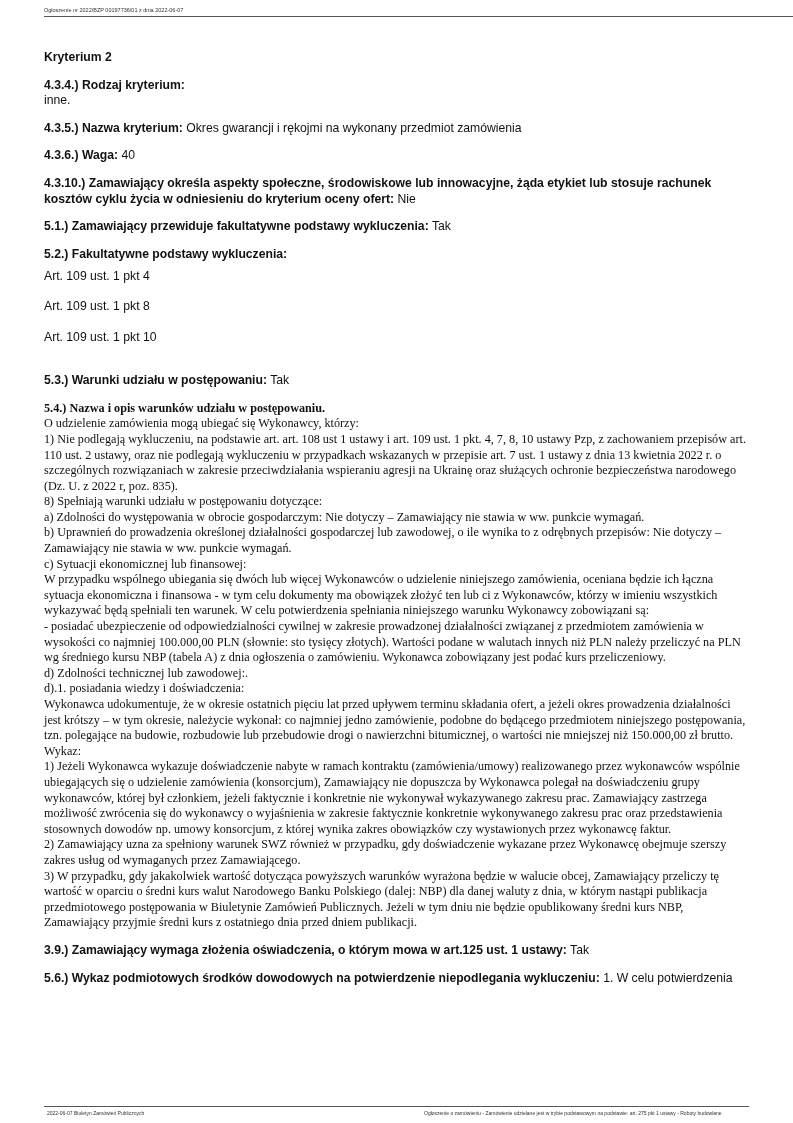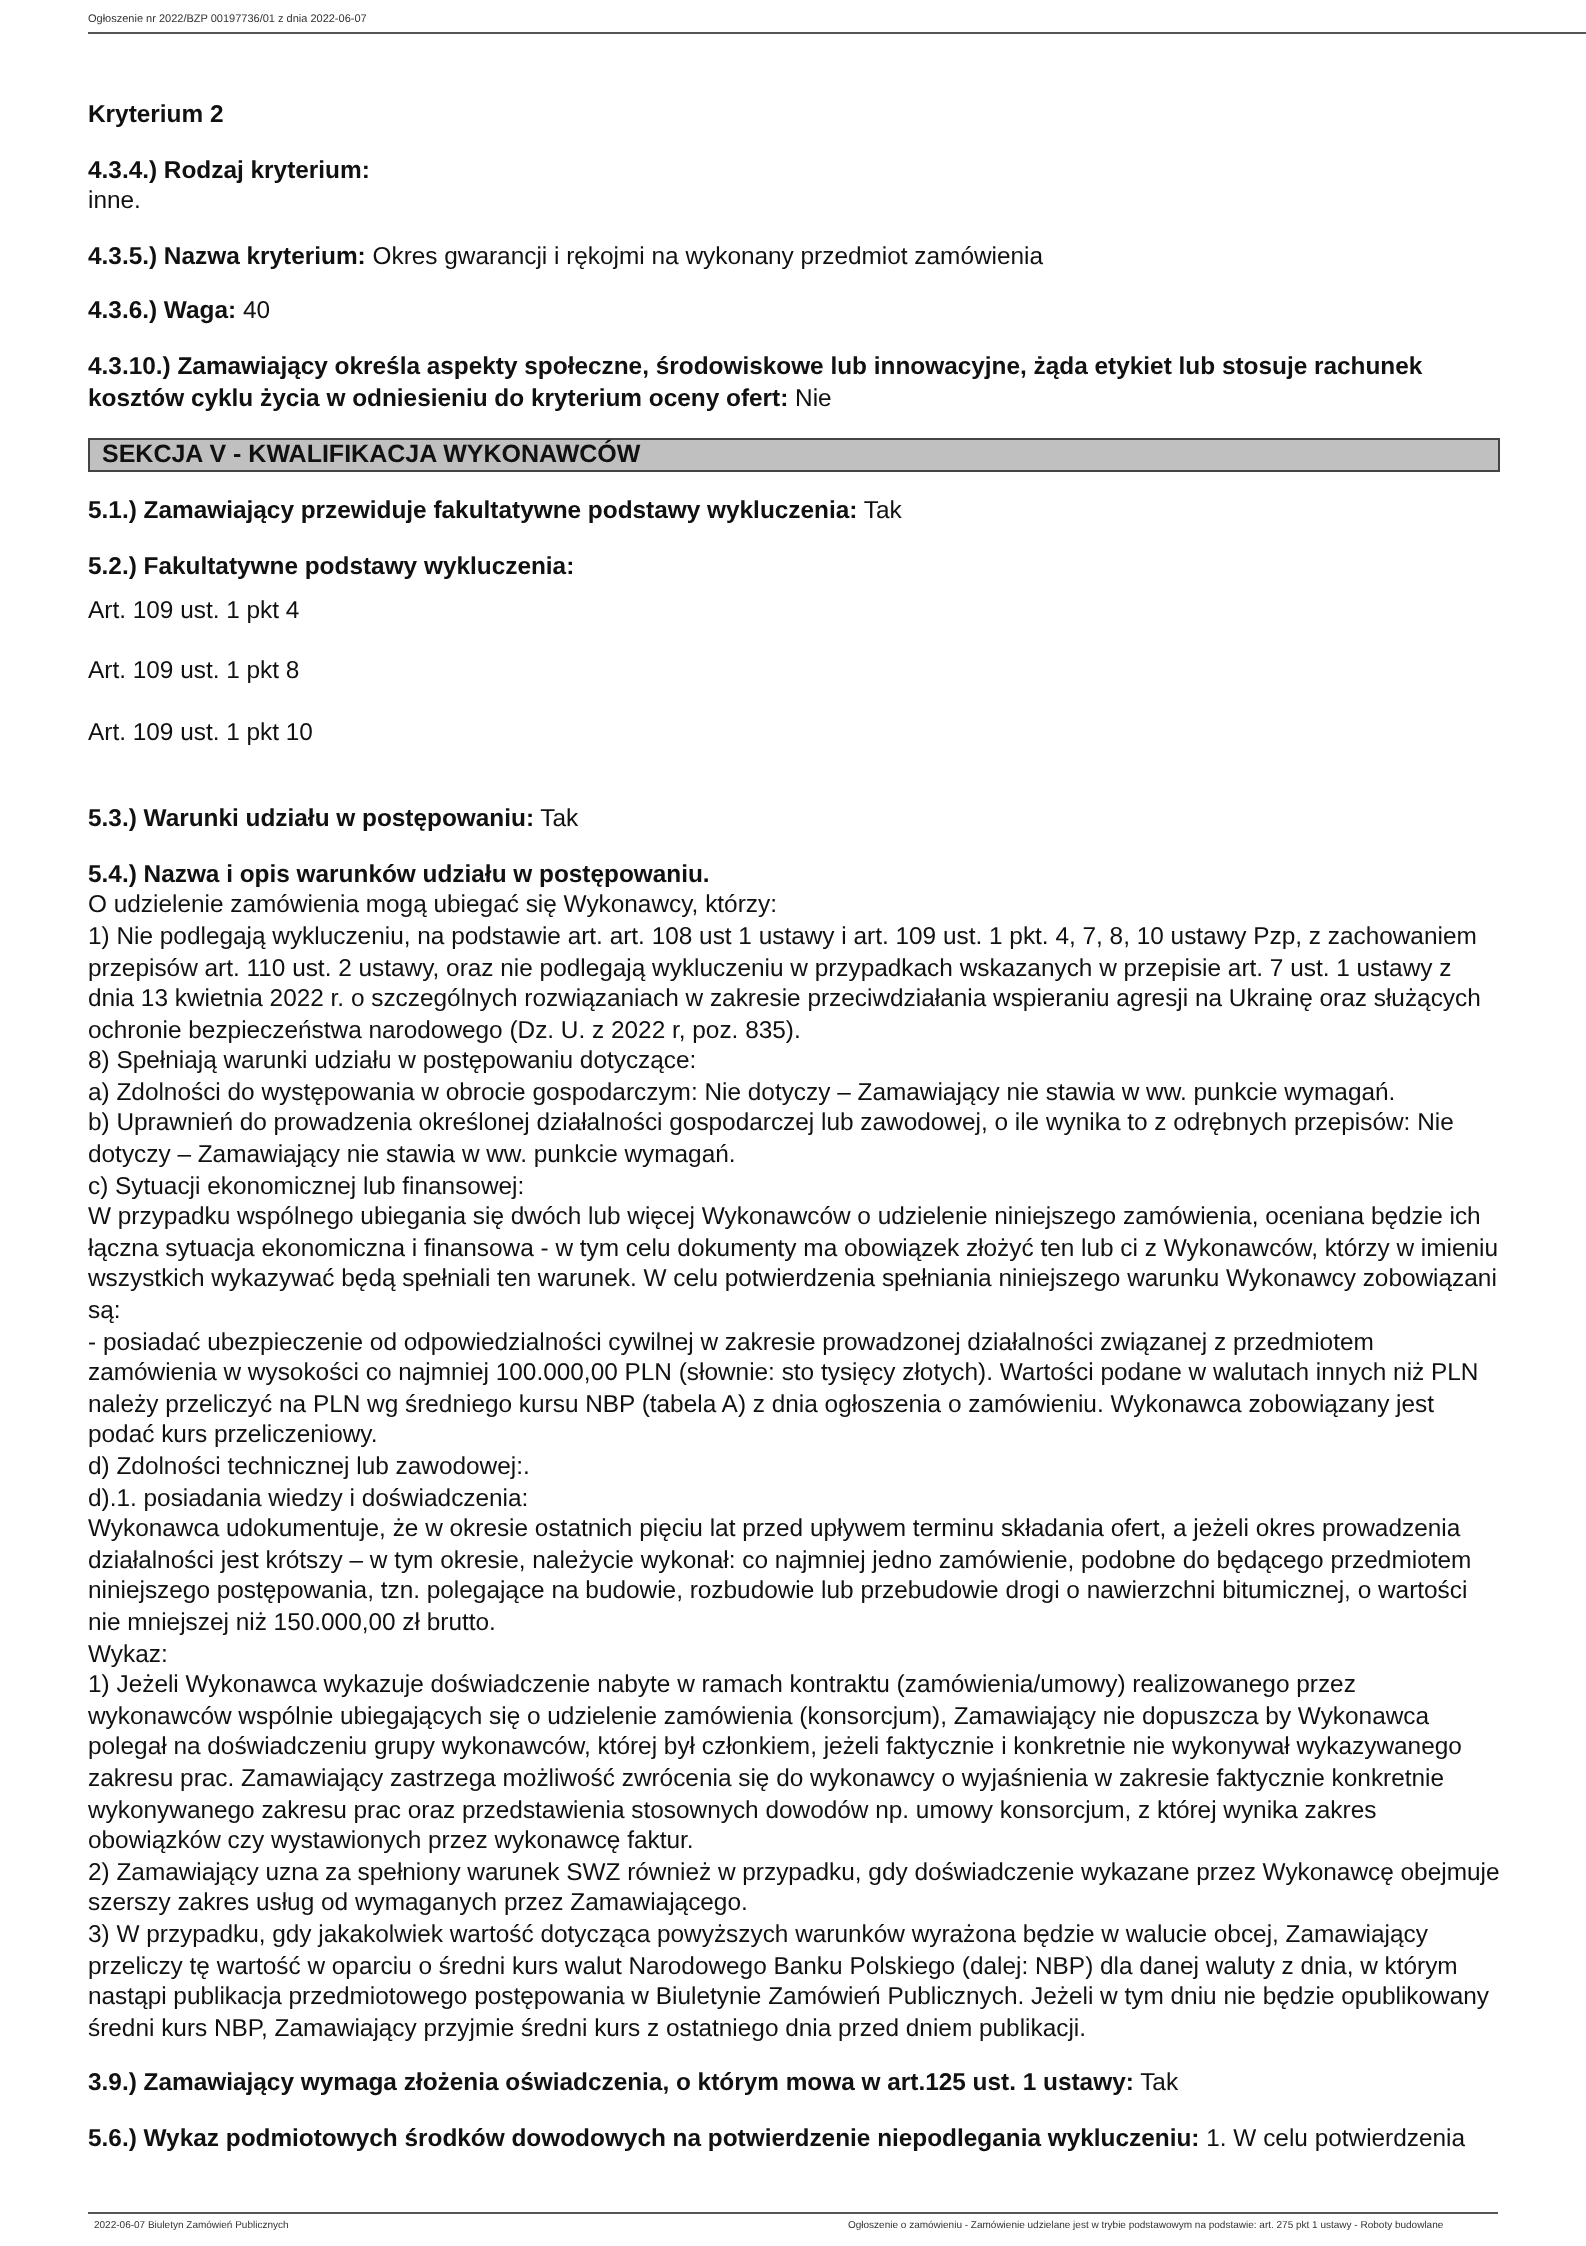--- a/index.html
+++ b/index.html
@@ -9,21 +9,21 @@
   .header-rule { position: absolute; left: 44px; right: 0; top: 16px; height: 0; border-top: 1px solid #555; }
   .footer-rule { position: absolute; left: 44px; right: 44px; top: 1106px; border-top: 1px solid #555; }
   .footer-left { position: absolute; left: 47px; top: 1110px; font-size: 5px; color: #333; }
   .footer-right { position: absolute; left: 424px; top: 1110px; font-size: 5px; color: #333; white-space: nowrap; }
   .content { position: absolute; left: 44px; top: 50px; width: 706px; font-size: 12.2px; line-height: 15.6px; }
   .content p { margin: 0 0 12px 0; }
   .b { font-weight: bold; }
   .section-bar { background: #c0c0c0; border: 1px solid #444; font-weight: bold; font-size: 12.5px;
                  padding: 0 6px; height: 15px; line-height: 15px; margin: 2px 0 12px 0; }
   .art { margin: 0 0 14.5px 0; }
-  .block { margin: 0 0 12px 0; }
+  .block { margin: 0 0 12px 0; font-family: Liberation Serif, serif; }
   .block div { margin: 0; }
 </style>
 </head>
 <body>
 
 <div class="page-header">Ogłoszenie nr 2022/BZP 00197736/01 z dnia 2022-06-07</div>
 <div class="header-rule"></div>
 
 <div class="content">
   <p class="b">Kryterium 2</p>
@@ -38,21 +38,20 @@
   </p>
 
   <p>
     <span class="b">4.3.6.) Waga:</span><span> 40</span>
   </p>
 
   <p>
     <span class="b">4.3.10.) Zamawiający określa aspekty społeczne, środowiskowe lub innowacyjne, żąda etykiet lub stosuje rachunek kosztów cyklu życia w odniesieniu do kryterium oceny ofert:</span><span> Nie</span>
   </p>
 
-  <div class="section-bar">SEKCJA V - KWALIFIKACJA WYKONAWCÓW</div>
 
   <p>
     <span class="b">5.1.) Zamawiający przewiduje fakultatywne podstawy wykluczenia:</span><span> Tak</span>
   </p>
 
   <p class="b" style="margin-bottom:7px">5.2.) Fakultatywne podstawy wykluczenia:</p>
   <div class="art">Art. 109 ust. 1 pkt 4</div>
   <div class="art">Art. 109 ust. 1 pkt 8</div>
   <div class="art" style="margin-bottom:28px">Art. 109 ust. 1 pkt 10</div>
 

